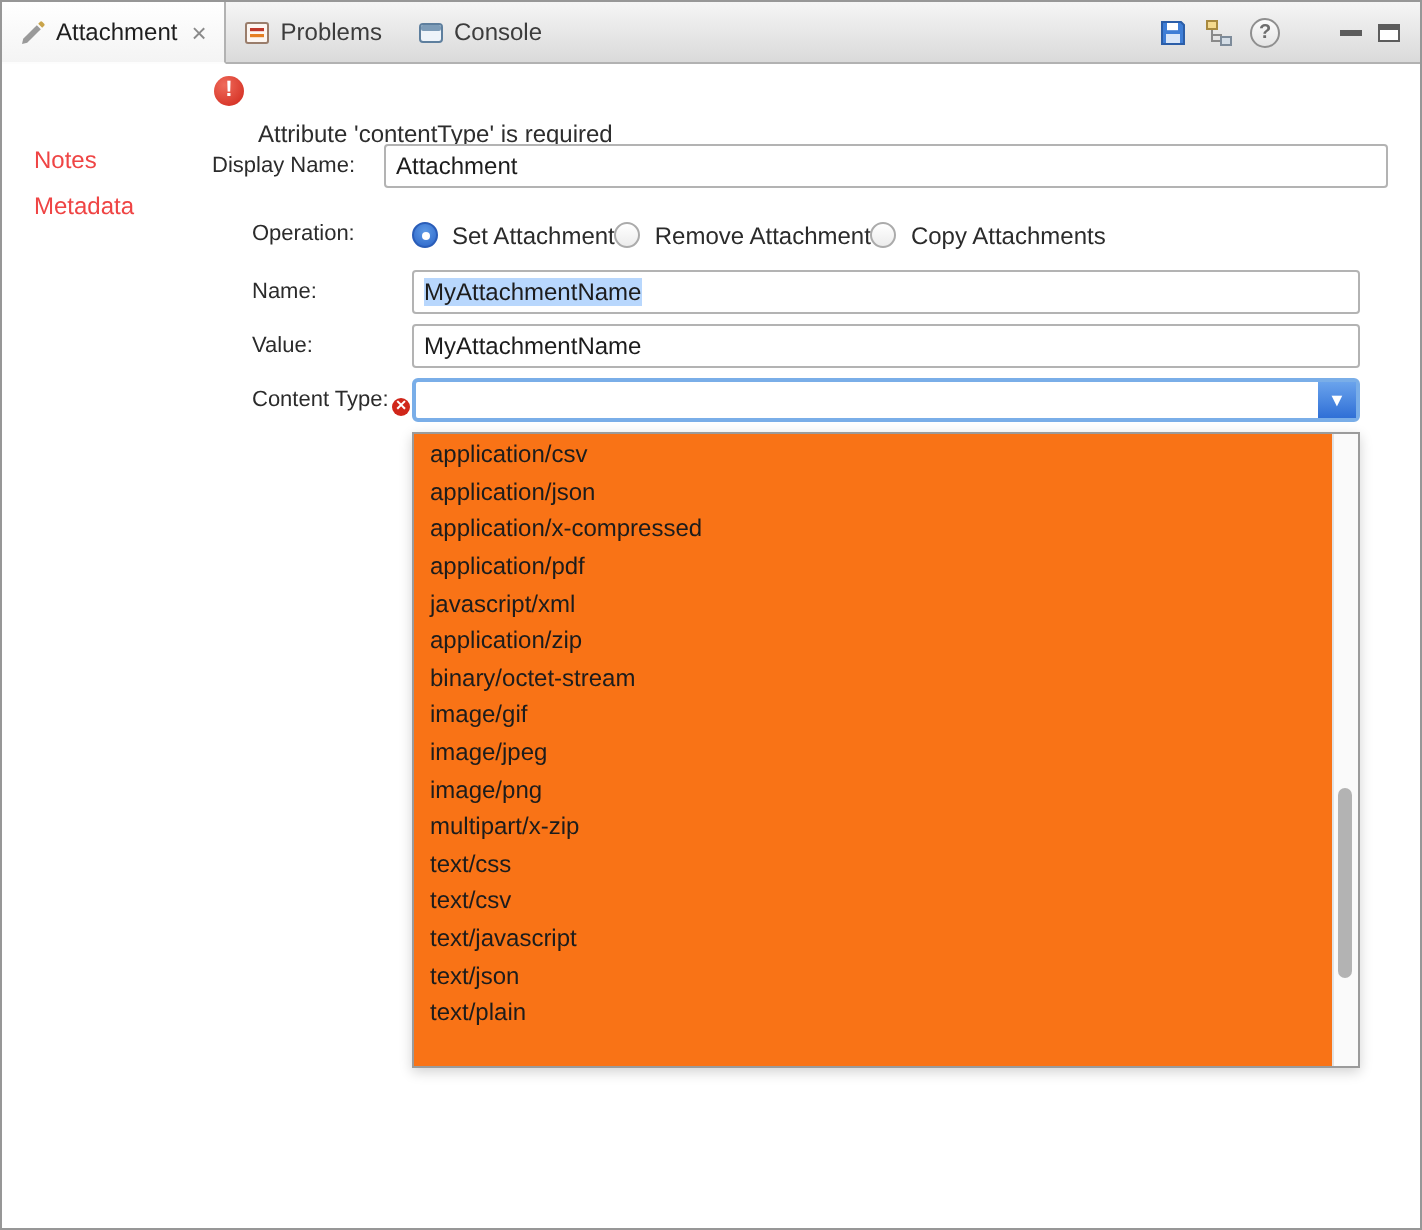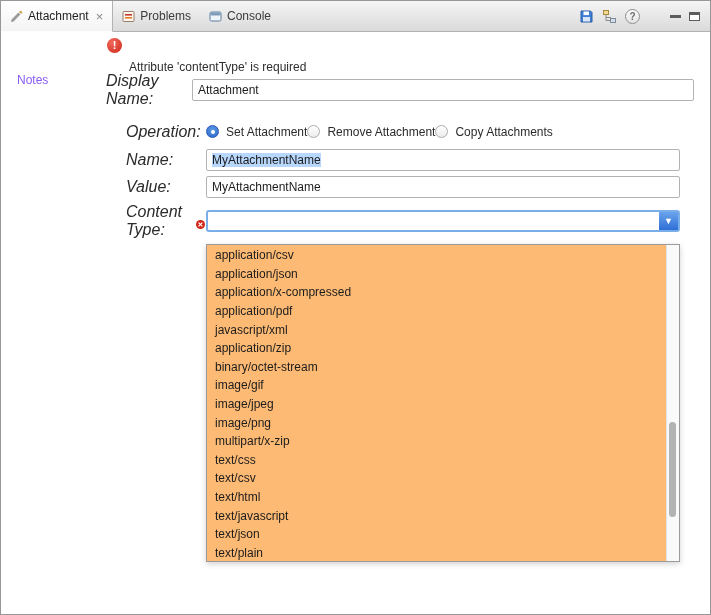--- a/index.html
+++ b/index.html
@@ -17,27 +17,27 @@
   .max-glyph{width:11px;height:9px;border:1px solid #5c5c5c;border-top:3px solid #5c5c5c;display:inline-block;box-sizing:border-box;background:#fff;}
 
   
   .error-bar{height:26px;display:flex;align-items:center;gap:7px;padding-left:106px;background:#ffffff;}
   .error-circle{width:15px;height:15px;border-radius:50%;background:radial-gradient(circle at 35% 30%, #ef6a5a, #d0261a);color:#fff;font-size:11px;font-weight:bold;display:flex;align-items:center;justify-content:center;flex:0 0 auto;}
   .error-text{font-size:12px;color:#2d2d2d;margin-top:44px;}
 
   
   .content{display:flex;align-items:stretch;height:558px;}
   .sidebar{width:95px;padding-top:11px;flex:0 0 auto;}
-  .side-item{font-size:12px;color:#8b5cf6;padding:4px 4px 4px 13px;border-left:3px solid transparent;margin-bottom:1px;cursor:default;}
+  .side-item{font-size:12px;color:#ef4444;padding:4px 4px 4px 13px;border-left:3px solid transparent;margin-bottom:1px;cursor:default;}
   .side-item.selected{color:#3f7ed6;border-left-color:#3f7ed6;}
   .main{flex:1;position:relative;}
 
   
   .row{display:flex;align-items:center;}
-  .label{font-size:16px;color:#2b2b2b;flex:0 0 auto;font-style:italic;}
+  .label{font-size:11px;color:#2b2b2b;flex:0 0 auto;}
   .row-display{margin:14px 16px 0 10px;}
   .row-display .label{width:86px;}
   .text-input{height:22px;border:1px solid #b3b3b3;border-radius:2px;font-family:"Liberation Sans",sans-serif;font-size:12px;padding:0 5px;color:#1c1c1c;background:#fff;flex:1;box-sizing:border-box;outline:none;}
   .section-head{display:flex;align-items:center;margin:15px 16px 0 10px;}
   .section-title{font-size:12px;font-weight:bold;color:#2b2b2b;}
   .section-line{flex:1;border-top:1px solid #cfcfcf;margin-left:9px;}
 
   .row-op{margin:13px 30px 0 30px;align-items:flex-start;}
   .row-op .label{width:80px;line-height:21px;}
   .radio-col{display:flex;flex-direction:row;}
@@ -52,21 +52,21 @@
   .row-field .label{width:80px;}
   .input-like{height:22px;border:1px solid #b3b3b3;border-radius:2px;display:flex;align-items:center;padding:0 5px;font-size:12px;background:#fff;flex:1;box-sizing:border-box;color:#1c1c1c;}
   .sel-text{background:#b8d7fd;}
 
   .combo{height:22px;flex:1;border:2px solid #7aaee8;border-radius:3px;display:flex;align-items:stretch;background:#fff;box-sizing:border-box;position:relative;}
   .combo-field{flex:1;font-size:12px;display:flex;align-items:center;padding:0 5px;color:#1c1c1c;}
   .combo-btn{width:19px;background:linear-gradient(#6aa3ec,#2f6fd6);display:flex;align-items:center;justify-content:center;color:#fff;font-size:9px;cursor:default;}
   .decorator{position:absolute;left:-12px;bottom:1px;width:9px;height:9px;border-radius:50%;background:#d0261a;color:#fff;font-size:7px;line-height:9px;text-align:center;font-weight:bold;}
 
   
-  .dropdown{margin:5px 30px 0 110px;height:318px;border:1px solid #9b9b9b;background:#fdba74;position:relative;box-sizing:border-box;box-shadow:0 2px 6px rgba(0,0,0,0.18);overflow:hidden;}
+  .dropdown{margin:5px 30px 0 110px;height:318px;border:1px solid #9b9b9b;background:#f97316;position:relative;box-sizing:border-box;box-shadow:0 2px 6px rgba(0,0,0,0.18);overflow:hidden;}
   .dd-items{position:absolute;left:0;top:1px;right:12px;}
   .dd-item{height:18.6px;display:flex;align-items:center;padding-left:8px;font-size:12px;color:#1c1c1c;cursor:default;}
   .dd-scroll{position:absolute;top:0;right:0;bottom:0;width:12px;background:#fafafa;border-left:1px solid #e2e2e2;}
   .dd-thumb{position:absolute;left:2px;width:7px;border-radius:4px;background:#b3b3b3;top:56%;height:30%;}
 
   svg{display:block;}
 </style>
 </head>
 <body>
 
@@ -127,20 +127,21 @@
 
   <div class="error-bar">
     <span class="error-circle">!</span>
     <span class="error-text">Attribute 'contentType' is required</span>
   </div>
 
   <div class="content">
 
     <div class="sidebar">
       <div class="side-item">Notes</div>
+      <div class="side-item">Metadata</div>
     </div>
 
     <div class="main">
 
       <div class="row row-display">
         <span class="label">Display Name:</span>
         <input class="text-input" value="Attachment" style="">
       </div>
 
 
@@ -191,21 +192,20 @@
           <div class="dd-item">application/pdf</div>
           <div class="dd-item">javascript/xml</div>
           <div class="dd-item">application/zip</div>
           <div class="dd-item">binary/octet-stream</div>
           <div class="dd-item">image/gif</div>
           <div class="dd-item">image/jpeg</div>
           <div class="dd-item">image/png</div>
           <div class="dd-item">multipart/x-zip</div>
           <div class="dd-item">text/css</div>
           <div class="dd-item">text/csv</div>
-          <div class="dd-item">text/html</div>
           <div class="dd-item">text/javascript</div>
           <div class="dd-item">text/json</div>
           <div class="dd-item">text/plain</div>
         </div>
         <div class="dd-scroll">
           <div class="dd-thumb"></div>
         </div>
       </div>
 
     </div>

